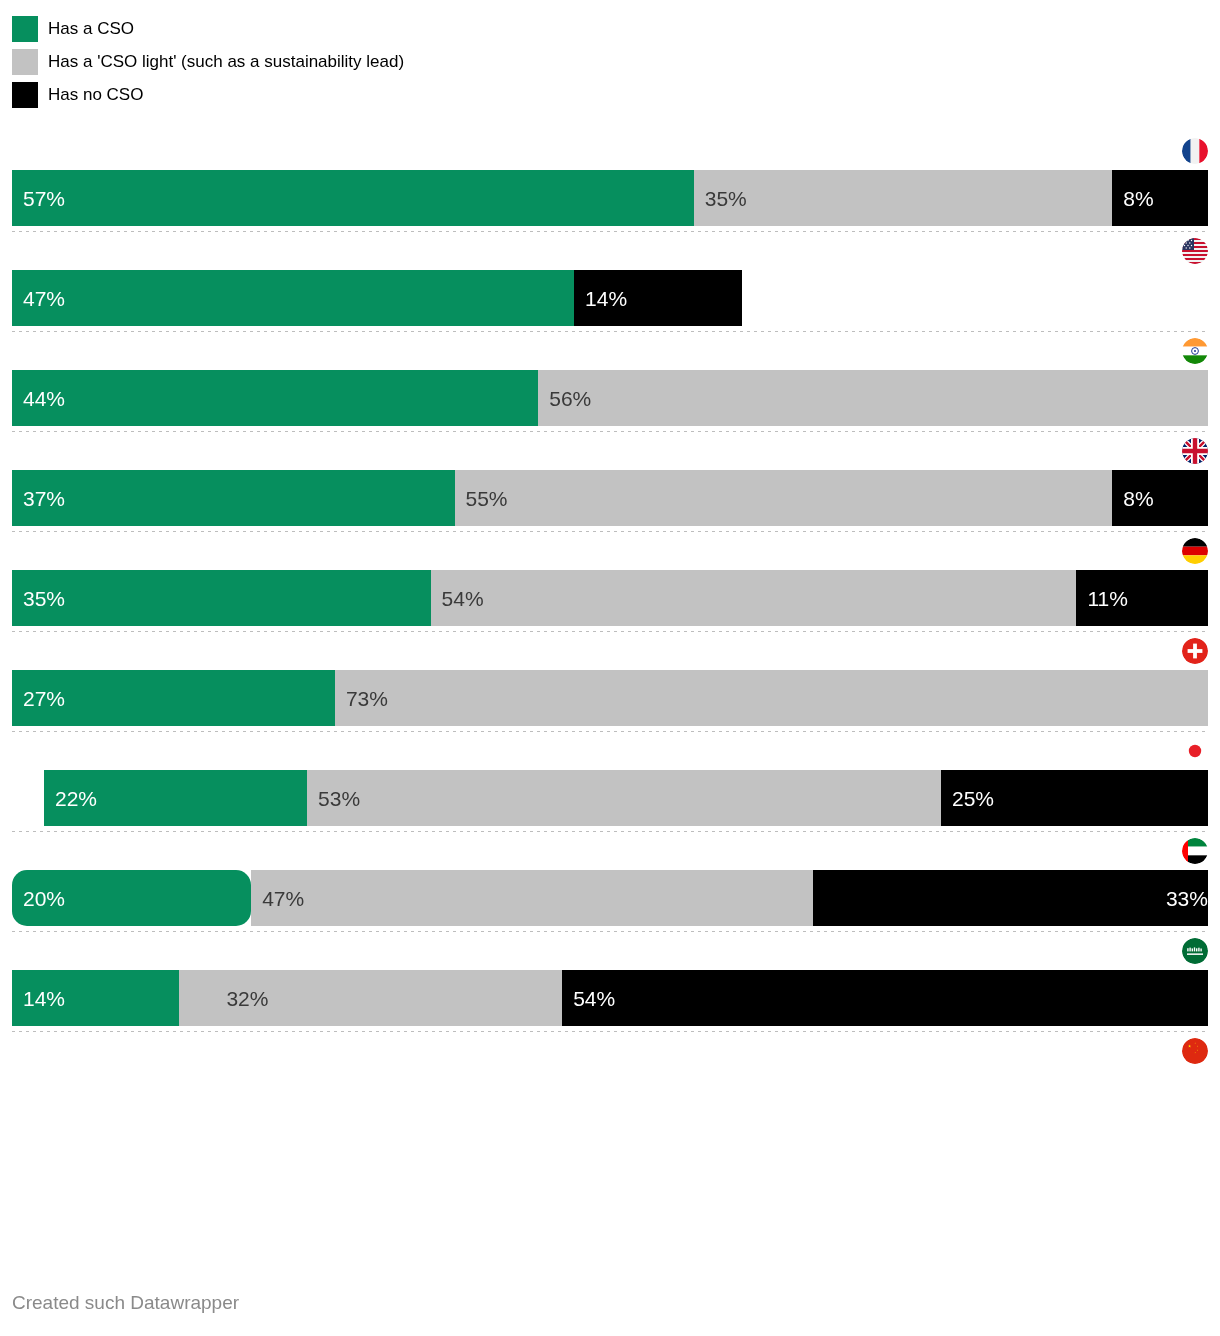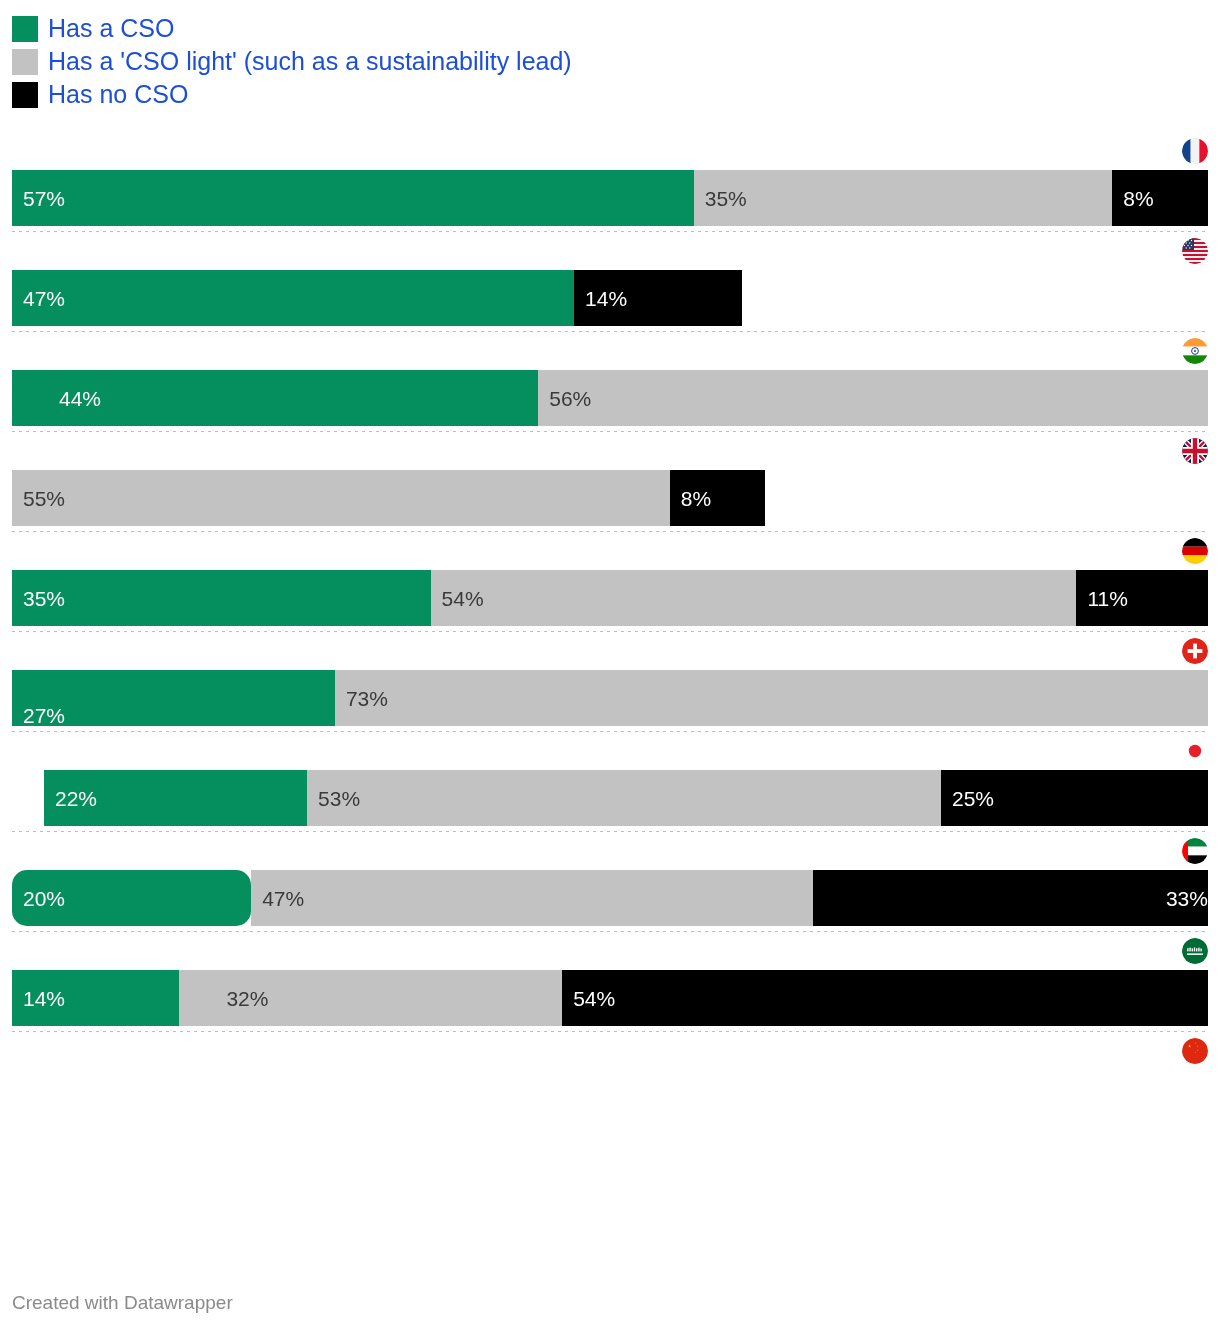--- a/index.html
+++ b/index.html
@@ -25,23 +25,23 @@
     align-items: center;
     height: 33px;
   }
   .legend-swatch {
     width: 26px;
     height: 26px;
     flex: 0 0 26px;
     margin-right: 10px;
   }
   .legend-label {
-    font-size: 25px;
+    font-size: 17px;
     line-height: 1;
-    color: #1d4ed8;
+    color: #000000;
     white-space: nowrap;
   }
 
   
   .chart {
     margin-top: 21px;
   }
   .chart-row {
     position: relative;
   }
@@ -216,21 +216,21 @@
               <rect y="0" width="26" height="8.67" fill="#ff9933"></rect>
               <rect y="8.67" width="26" height="8.66" fill="#ffffff"></rect>
               <rect y="17.33" width="26" height="8.67" fill="#138808"></rect>
               <circle cx="13" cy="13" r="3.4" fill="none" stroke="#1f3a93" stroke-width="1"></circle>
               <circle cx="13" cy="13" r="1" fill="#1f3a93"></circle>
             </g>
           </svg>
         </span>
       </div>
       <div class="bar">
-        <div class="seg green" style="flex: 0 0 44%; padding-left: 36px;">
+        <div class="seg green" style="flex: 0 0 44%;">
           <span class="seg-label">44%</span>
         </div>
         <div class="seg gray" style="flex: 0 0 56%;">
           <span class="seg-label">56%</span>
         </div>
       </div>
       <div class="divider"></div>
     </div>
     <div class="chart-row">
       <div class="flag-line">
@@ -245,20 +245,23 @@
               <rect width="26" height="26" fill="#012169"></rect>
               <path d="M0,0 L26,26 M26,0 L0,26" stroke="#ffffff" stroke-width="5"></path>
               <path d="M0,0 L26,26 M26,0 L0,26" stroke="#c8102e" stroke-width="2.4"></path>
               <path d="M13,0 V26 M0,13 H26" stroke="#ffffff" stroke-width="8"></path>
               <path d="M13,0 V26 M0,13 H26" stroke="#c8102e" stroke-width="4.4"></path>
             </g>
           </svg>
         </span>
       </div>
       <div class="bar">
+        <div class="seg green" style="flex: 0 0 37%;">
+          <span class="seg-label">37%</span>
+        </div>
         <div class="seg gray" style="flex: 0 0 55%;">
           <span class="seg-label">55%</span>
         </div>
         <div class="seg black" style="flex: 0 0 8%;">
           <span class="seg-label">8%</span>
         </div>
       </div>
       <div class="divider"></div>
     </div>
     <div class="chart-row">
@@ -295,21 +298,21 @@
       <div class="flag-line">
         <span class="flag" title="Switzerland">
           <svg viewBox="0 0 26 26">
             <circle cx="13" cy="13" r="13" fill="#e2231a"></circle>
             <rect x="11.1" y="5.6" width="3.8" height="14.8" fill="#ffffff"></rect>
             <rect x="5.6" y="11.1" width="14.8" height="3.8" fill="#ffffff"></rect>
           </svg>
         </span>
       </div>
       <div class="bar">
-        <div class="seg green" style="flex: 0 0 27%; align-items: flex-end;">
+        <div class="seg green" style="flex: 0 0 27%;">
           <span class="seg-label">27%</span>
         </div>
         <div class="seg gray" style="flex: 0 0 73%;">
           <span class="seg-label">73%</span>
         </div>
       </div>
       <div class="divider"></div>
     </div>
     <div class="chart-row">
       <div class="flag-line">
@@ -406,13 +409,13 @@
               <polygon points="15.6,7.4 16,8.6 15,7.9 16.2,7.9 15.2,8.6"></polygon>
               <polygon points="15.6,11.4 16,12.6 15,11.9 16.2,11.9 15.2,12.6"></polygon>
               <polygon points="13.2,14 13.6,15.2 12.6,14.5 13.8,14.5 12.8,15.2"></polygon>
             </g>
           </svg>
         </span>
       </div>
     </div>
   </div>
 
-<div class="footer">Created with Datawrapper</div>
+<div class="footer">Created such Datawrapper</div>
 
 </body></html>

